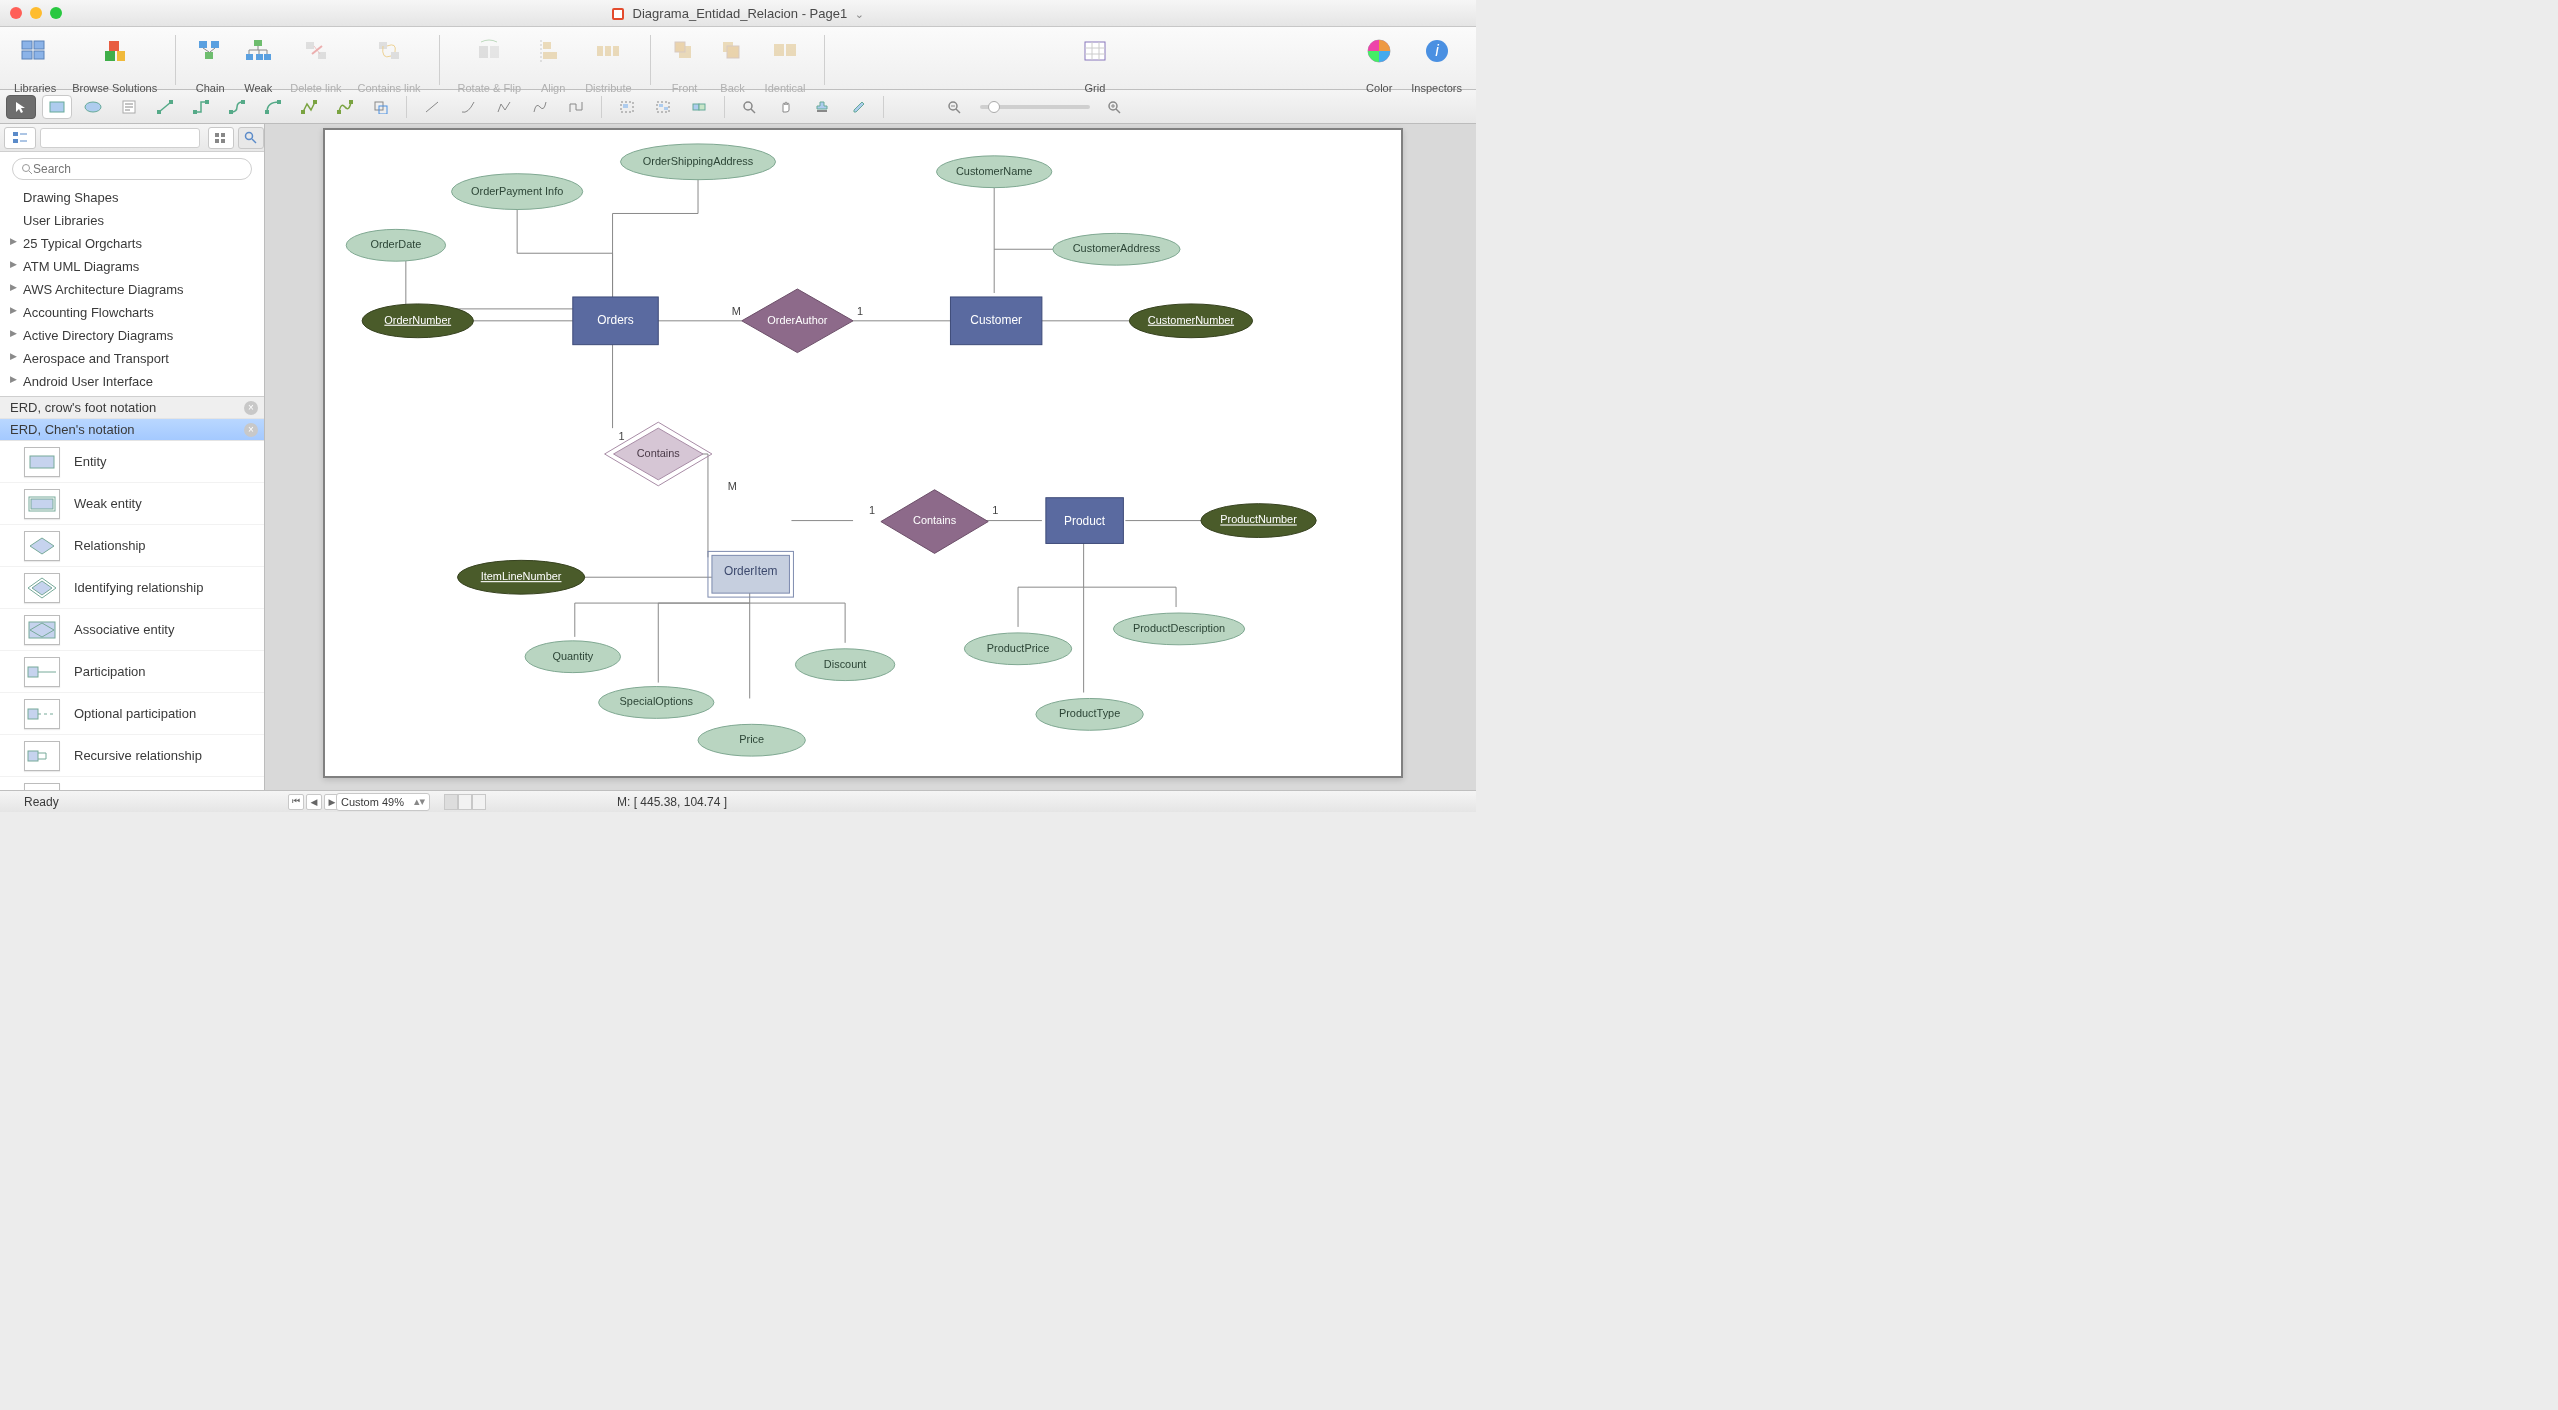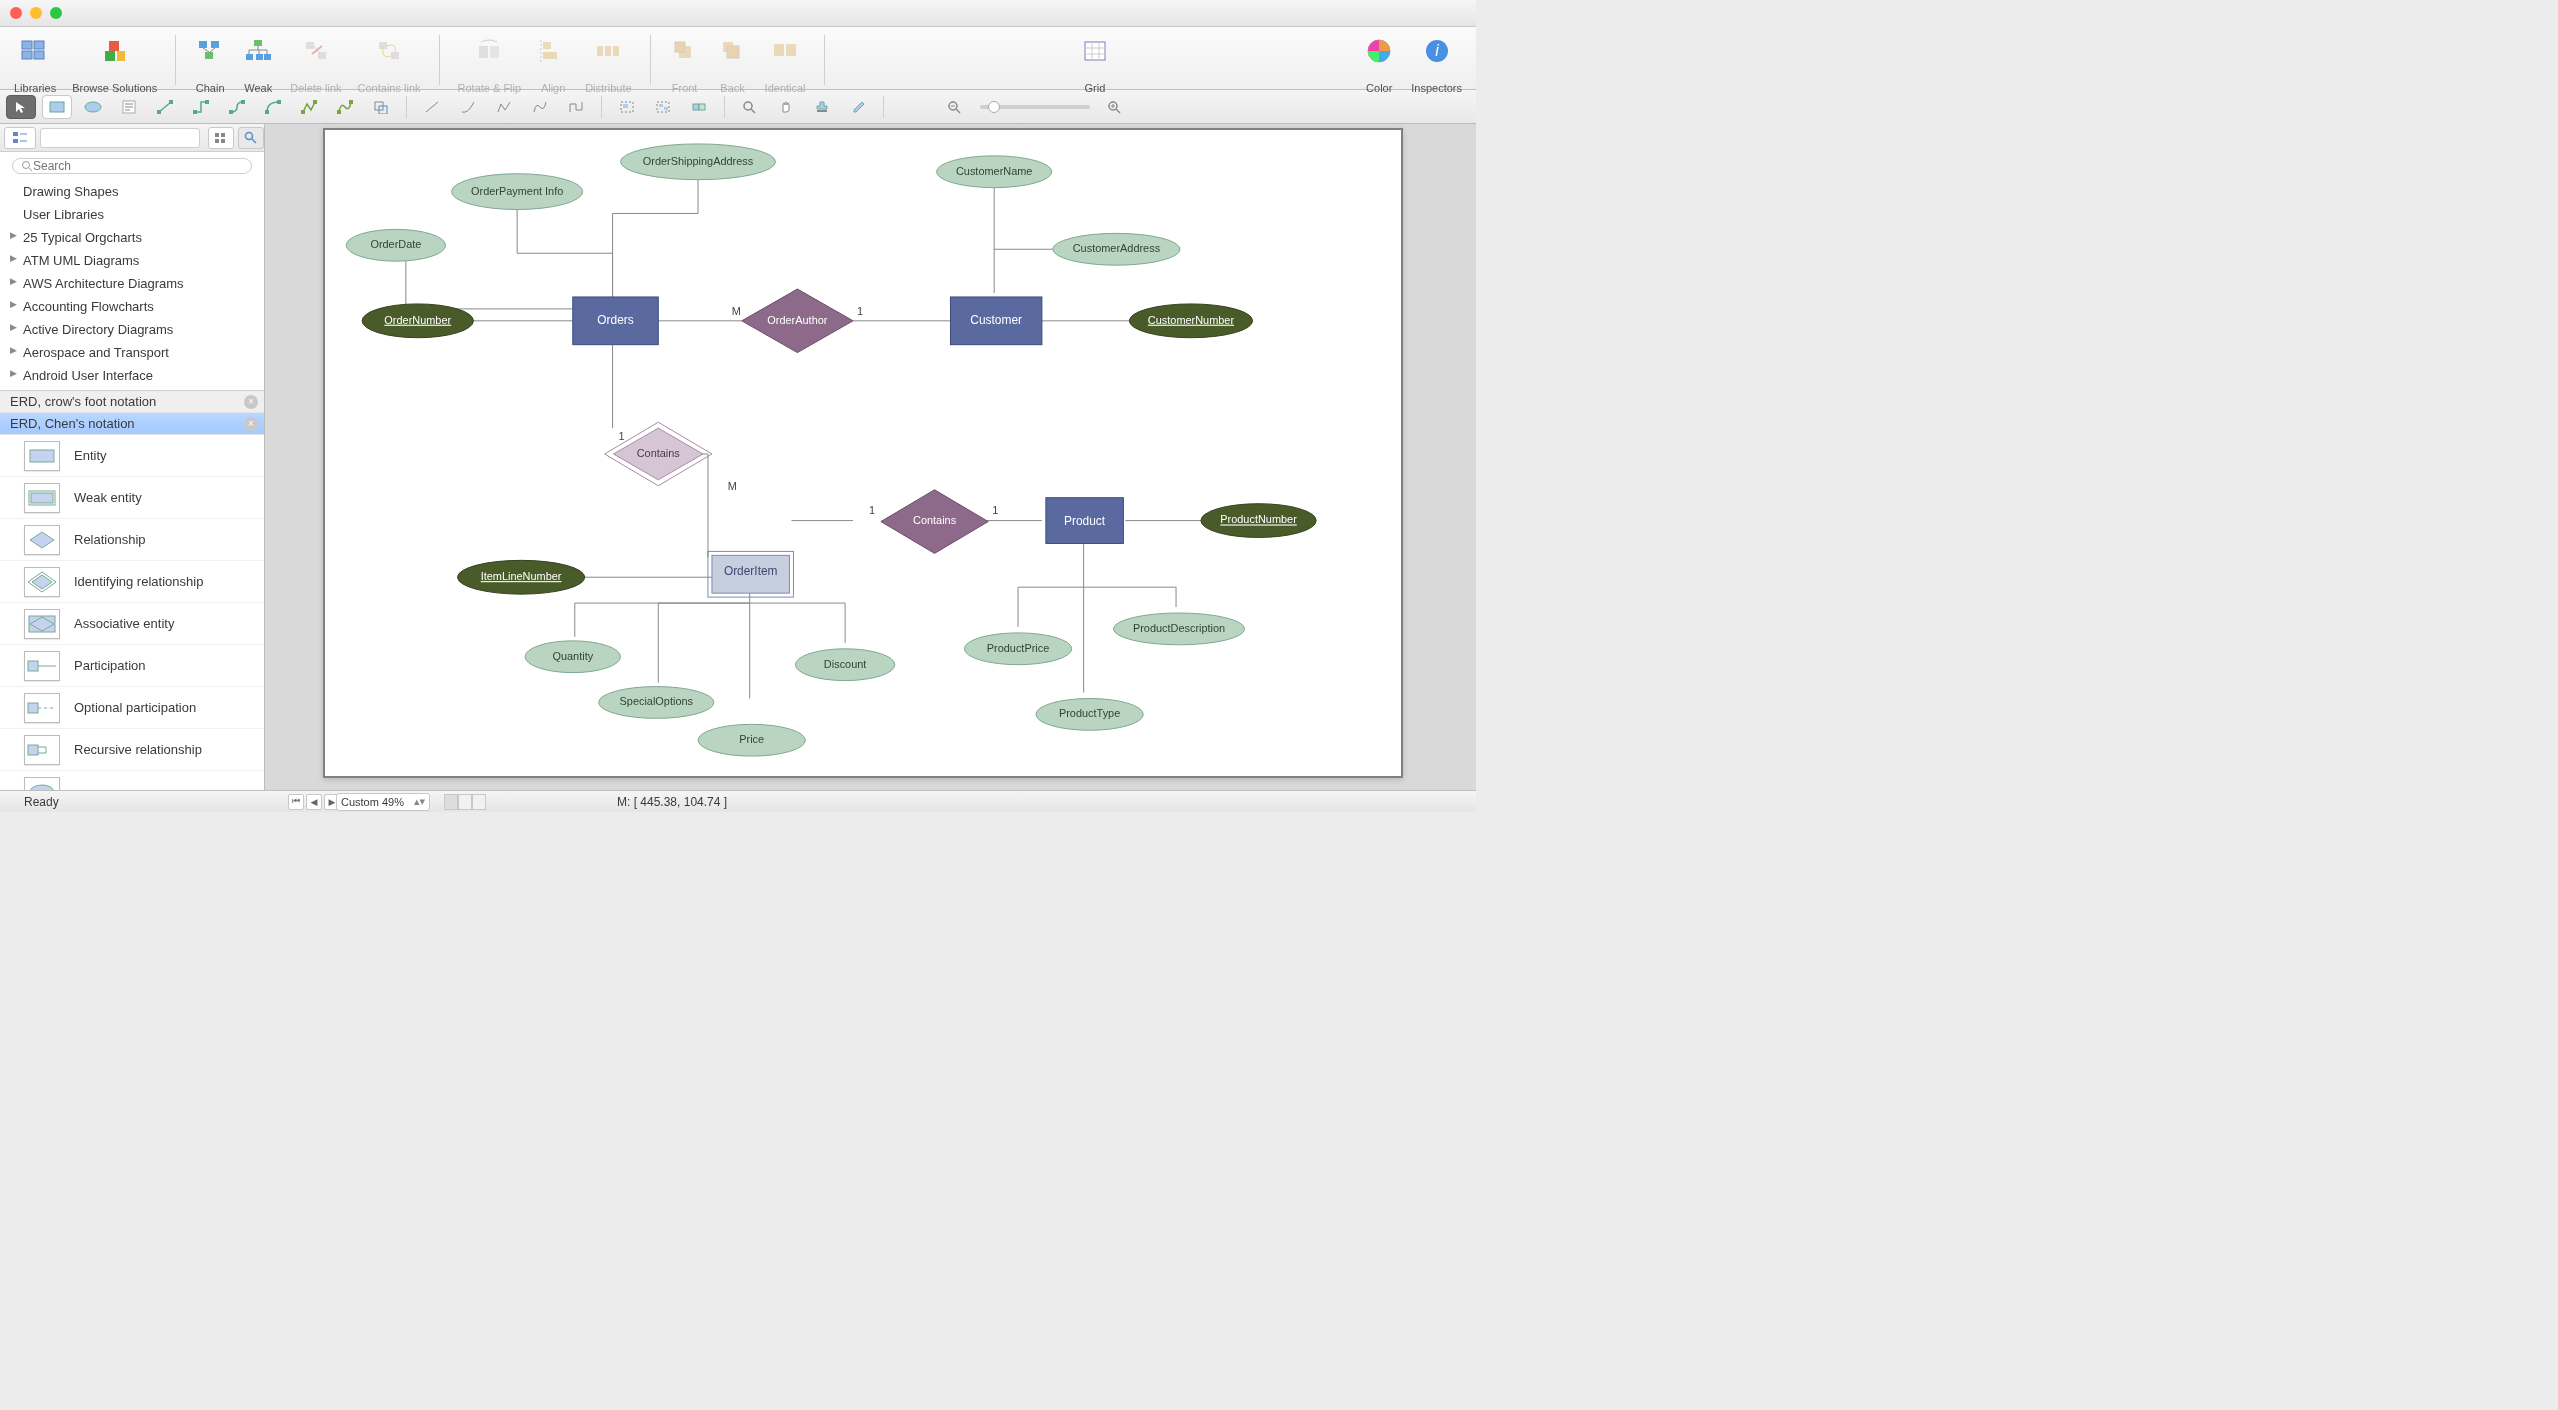--- a/index.html
+++ b/index.html
@@ -33,21 +33,21 @@
 .zoom-slider { width:110px; height:4px; background:#cfcfcf; border-radius:2px; position:relative; margin:0 4px;}
 .zoom-slider .thumb { position:absolute; left:8px; top:-4px; width:12px; height:12px; border-radius:50%; background:#fff; border:1px solid #aaa; }
 
 
 .workspace { display:flex; height: calc(100% - 27px - 63px - 34px - 22px); }
 .sidebar { width: 265px; background:#fff; border-right:1px solid #bcbcbc; display:flex; flex-direction:column; overflow:hidden;}
 .side-top { height:28px; background:linear-gradient(#f5f5f5,#e8e8e8); border-bottom:1px solid #cfcfcf; display:flex; align-items:center; }
 .side-top .tab { width:32px; height:22px; border:1px solid #c8c8c8; background:#fff; border-radius:3px; margin-left:4px; display:flex; align-items:center; justify-content:center; font-size:12px; color:#5b8bc9;}
 .side-top input { flex:1; height:20px; border:1px solid #cfcfcf; border-radius:3px; margin:0 4px; padding:0 4px; font-size:11px;}
 .search-row { padding:6px 12px; }
-.search-row .sbox { display:flex; align-items:center; height:16px; border:1px solid #cfcfcf; border-radius:11px; background:#fff; padding:0 8px; }
+.search-row .sbox { display:flex; align-items:center; height:22px; border:1px solid #cfcfcf; border-radius:11px; background:#fff; padding:0 8px; }
 .search-row .sbox input { border:none; outline:none; flex:1; font-size:12px; background:transparent;}
 .liblist { overflow-y:auto; font-size:13px; }
 .librow { padding:4px 10px; display:flex; align-items:flex-start; gap:4px; cursor:default;}
 .librow .tri { width:9px; color:#8a8a8a; font-size:9px; }
 .tabs-open { border-top:1px solid #cfcfcf; }
 .tabrow { height:22px; background:#efefef; display:flex; align-items:center; padding:0 10px; font-size:13px; position:relative; border-bottom:1px solid #e4e4e4;}
 .tabrow.sel { background: linear-gradient(#b9d7ff,#a4c9ff); }
 .tabrow .xbtn { position:absolute; right:6px; width:14px; height:14px; border-radius:50%; background:#c8c8c8; color:#fff; font-size:10px; display:flex; align-items:center; justify-content:center;}
 .palette { flex:1; overflow-y:auto; }
 .paletterow { height:42px; display:flex; align-items:center; padding:0 24px; gap:14px; font-size:13px; border-bottom:1px solid #f2f2f2;}
@@ -85,20 +85,25 @@
 .card { font-size:11px; fill:#444; }
 </style>
 </head>
 <body>
 
 <div class="titlebar">
   <div class="traffic">
     <span class="tl-close"></span>
     <span class="tl-min"></span>
     <span class="tl-max"></span>
+  </div>
+  <div class="title">
+    <span class="title-icon"></span>
+    <span>Diagrama_Entidad_Relacion - Page1</span>
+    <span class="title-chev">⌄</span>
   </div>
 </div>
 
 <div class="toolbar">
   <div class="tb-group">
     <div class="tb-btn">
       <div class="ic">
           <svg width="30" height="28">
             <rect x="2" y="4" width="10" height="8" fill="#8bb3e8" stroke="#5a82b8"></rect>
             <rect x="14" y="4" width="10" height="8" fill="#8bb3e8" stroke="#5a82b8"></rect>

